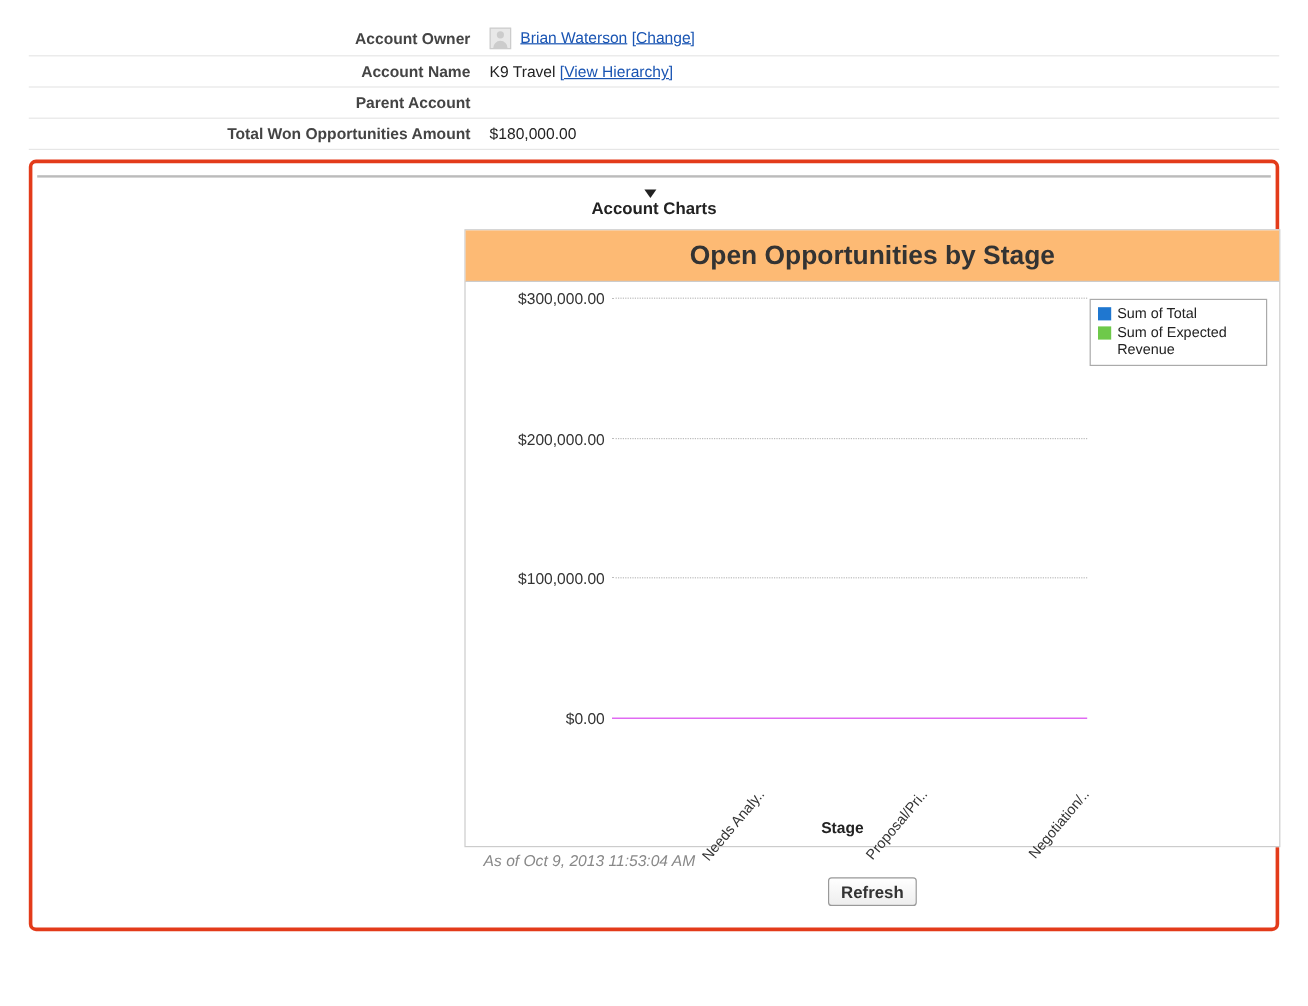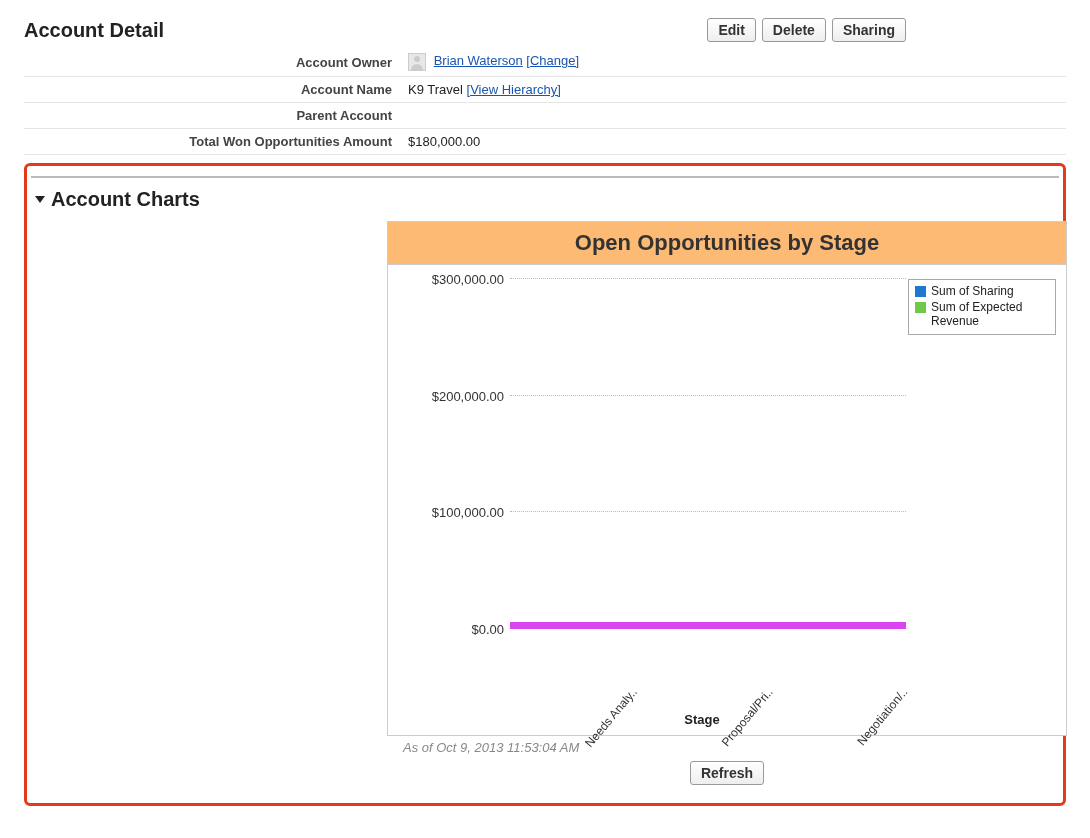--- a/index.html
+++ b/index.html
@@ -96,25 +96,26 @@
     margin-top: 8px;
     padding: 10px 0 18px 0;
     position: relative;
   }
   .highlight-box .top-divider {
     border-top: 2px solid #bbb;
     margin: 0 4px 8px 4px;
   }
   .section-header {
     font-weight: bold;
-    font-size: 20px;
+    font-size: 14px;
     padding: 2px 8px 10px 8px;
     display: flex;
     align-items: center;
     cursor: pointer;
+    flex-direction: column;
   }
   .tri-down {
     width: 0; height: 0;
     border-left: 5px solid transparent;
     border-right: 5px solid transparent;
     border-top: 7px solid #222;
     margin-right: 6px;
   }
   .chart-wrap {
     margin-left: 360px;
@@ -142,21 +143,21 @@
     left: 110px;
     top: 14px;
     right: 160px;
     bottom: 106px;
   }
   .grid-line {
     position: absolute;
     left: 12px; right: 0;
     border-top: 1px dotted #bbb;
   }
-  .grid-line.solid { border-top: 7px solid #d946ef; }
+  .grid-line.solid { border-top: 1px solid #d946ef; }
   .y-tick {
     position: absolute;
     right: 100%;
     margin-right: 6px;
     transform: translateY(-50%);
     font-size: 13px;
     color: #333;
     white-space: nowrap;
   }
   .bars {
@@ -234,28 +235,20 @@
   }
   .refresh-row {
     text-align: center;
   }
 </style>
 </head>
 <body>
 
 <div class="container">
 
-  <div class="header-row">
-    <div class="page-title">Account Detail</div>
-    <div class="action-buttons">
-      <button class="btn">Edit</button>
-      <button class="btn">Delete</button>
-      <button class="btn">Sharing</button>
-    </div>
-  </div>
 
   <table class="detail-table">
     <tbody>
         <tr>
       <td class="detail-label">Account Owner</td>
       <td class="detail-value">
         <span class="avatar"></span>
         <span class="link">Brian Waterson</span>
         <span> </span>
         <span class="link">[Change]</span>
@@ -326,21 +319,21 @@
           <div class="x-labels">
             <div class="x-label">Needs Analy..</div>
             <div class="x-label">Proposal/Pri..</div>
             <div class="x-label">Negotiation/..</div>
           </div>
           <div class="x-axis-title">Stage</div>
 
           <div class="legend">
             <div class="legend-item">
               <span class="legend-swatch blue"></span>
-              <span>Sum of Sharing</span>
+              <span>Sum of Total</span>
             </div>
             <div class="legend-item">
               <span class="legend-swatch green"></span>
               <span>Sum of Expected Revenue</span>
             </div>
           </div>
 
         </div>
       </div>
       <div class="asof">As of Oct 9, 2013 11:53:04 AM</div>

